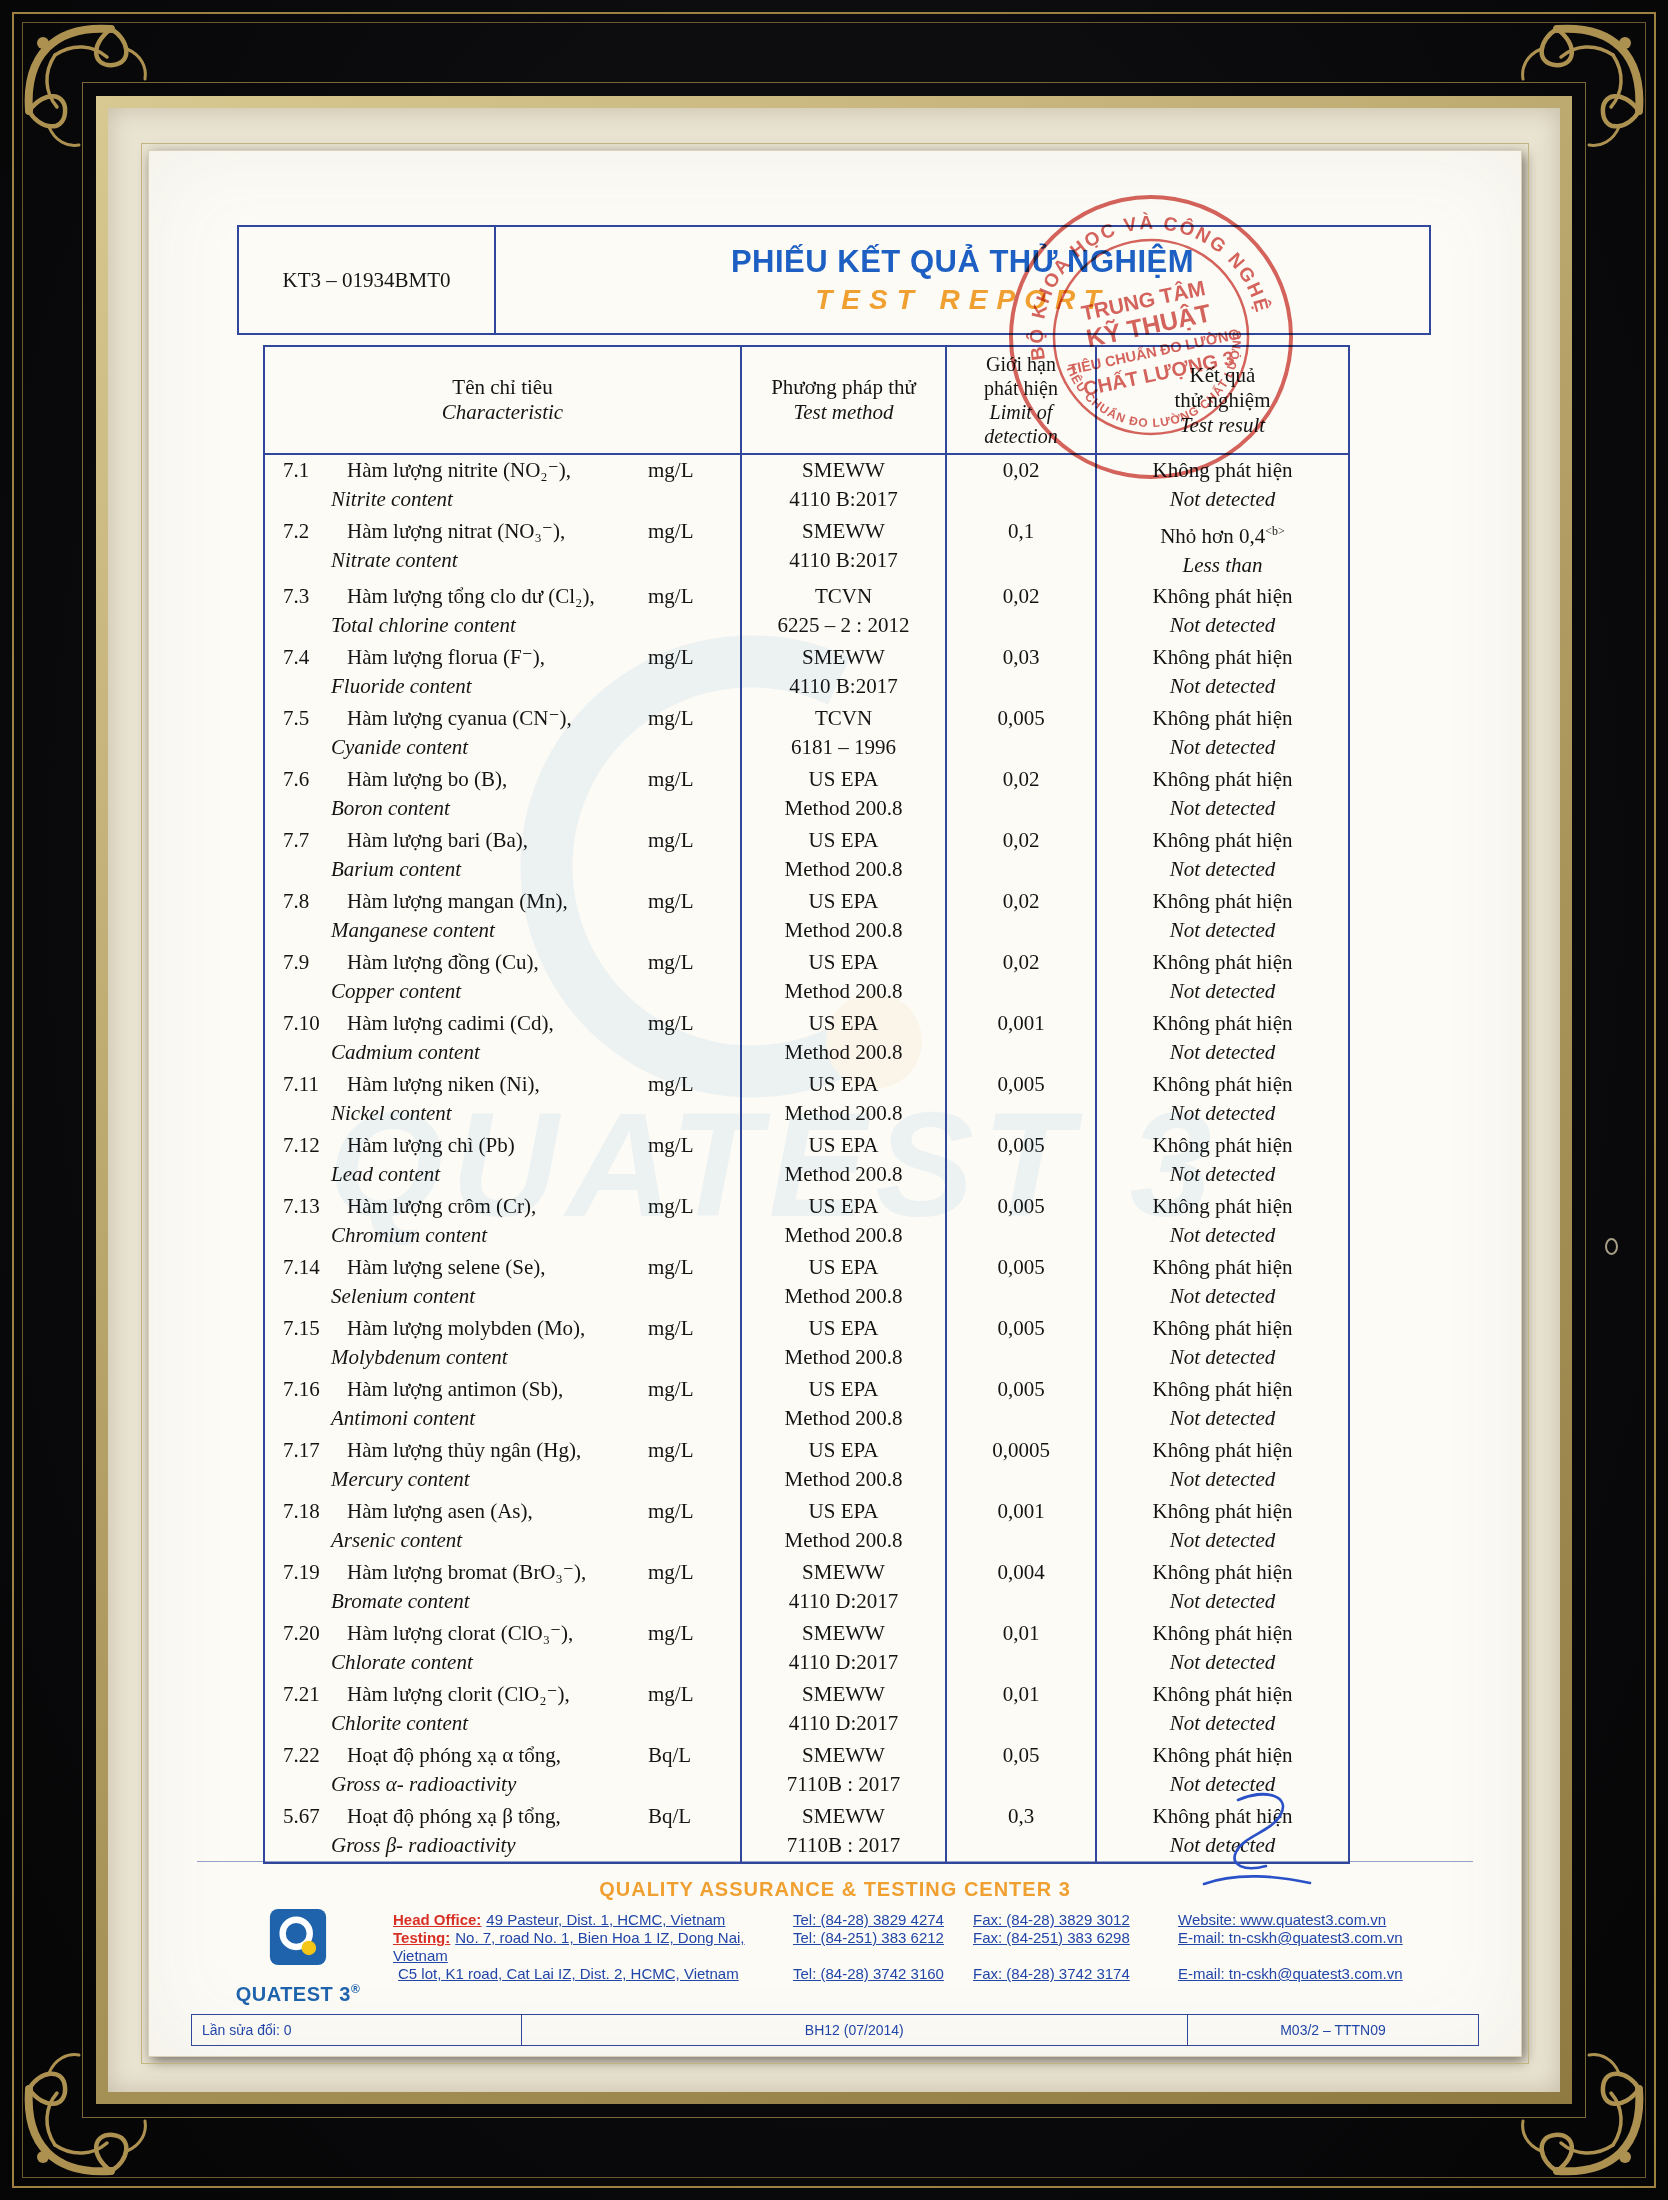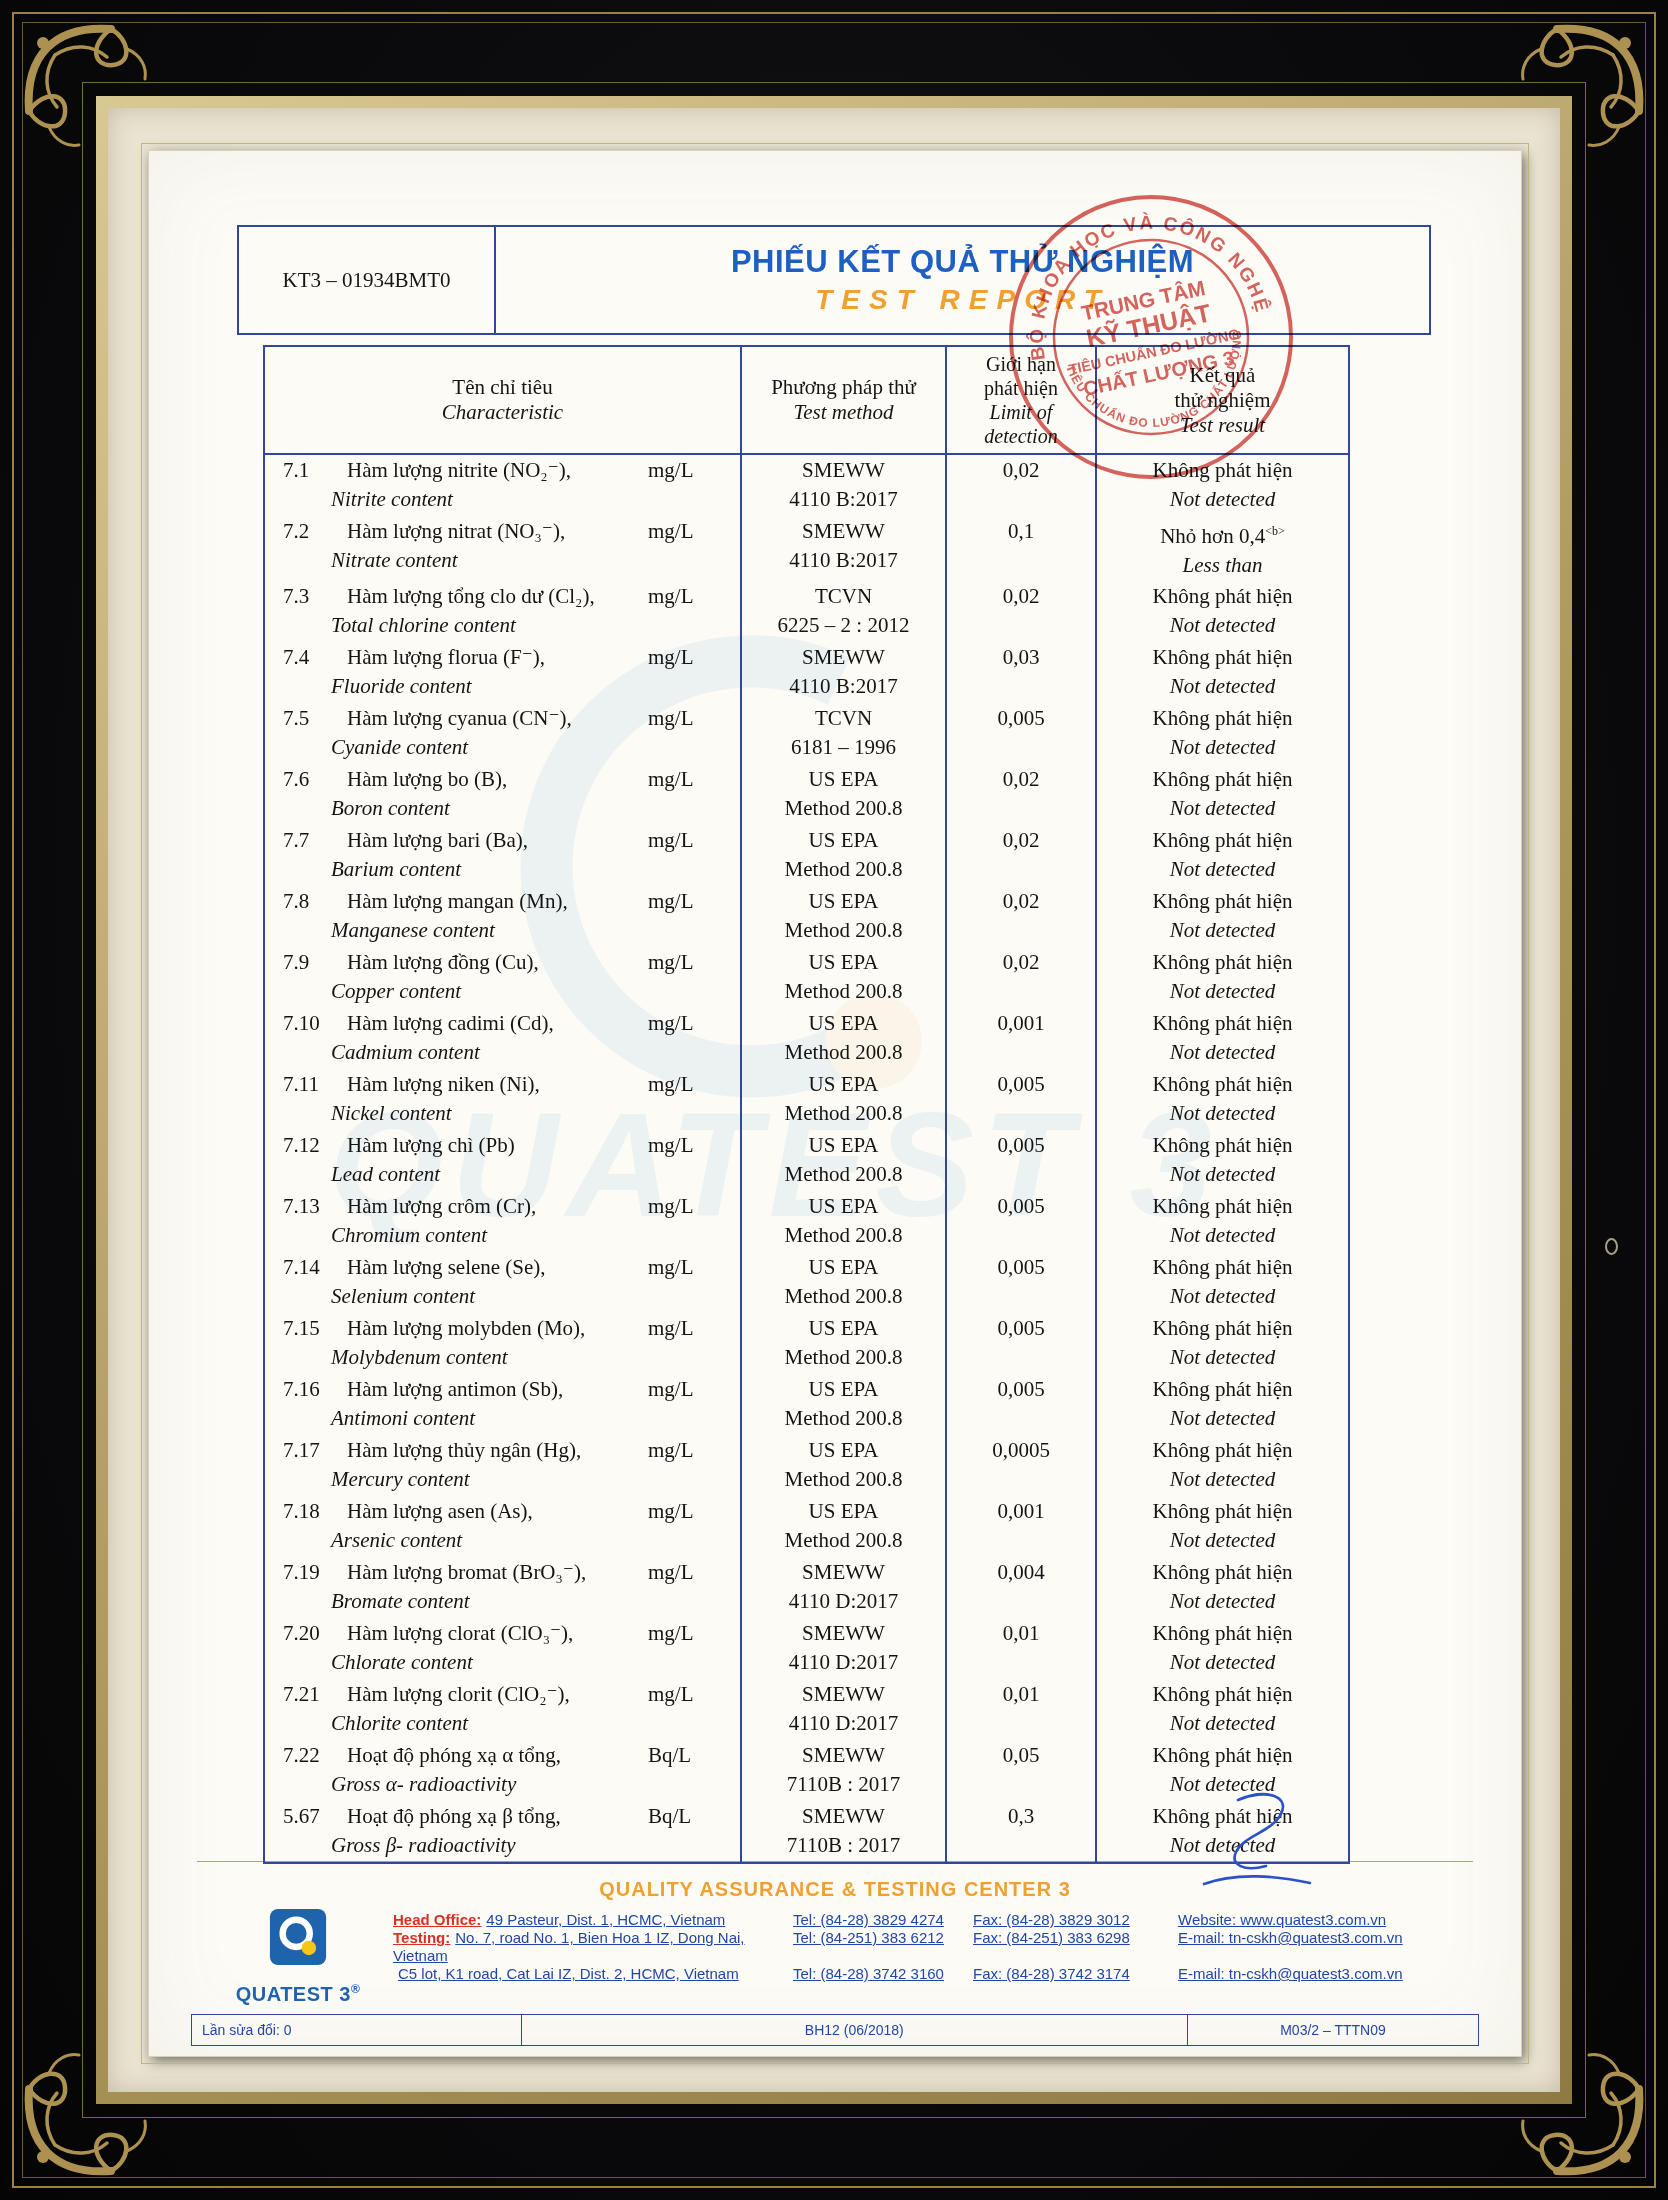--- a/index.html
+++ b/index.html
@@ -779,18 +779,18 @@
         <div class="f-addr-row">
           <div><span class="f-label"></span><span>C5 lot, K1 road, Cat Lai IZ, Dist. 2, HCMC, Vietnam</span></div>
           <div>Tel: (84-28)  3742 3160</div>
           <div>Fax:  (84-28)  3742 3174</div>
           <div class="f-extra">E-mail: tn-cskh@quatest3.com.vn</div>
         </div>
       </div>
     </div>
     <div class="f-bar">
       <div class="f-bar-left">Lần sửa đổi: 0</div>
-      <div class="f-bar-center">BH12 (06/2018)</div>
+      <div class="f-bar-center">BH12 (07/2014)</div>
       <div class="f-bar-right">M03/2 – TTTN09</div>
     </div>
   </div>
 
 </div>
 
 </body></html>

